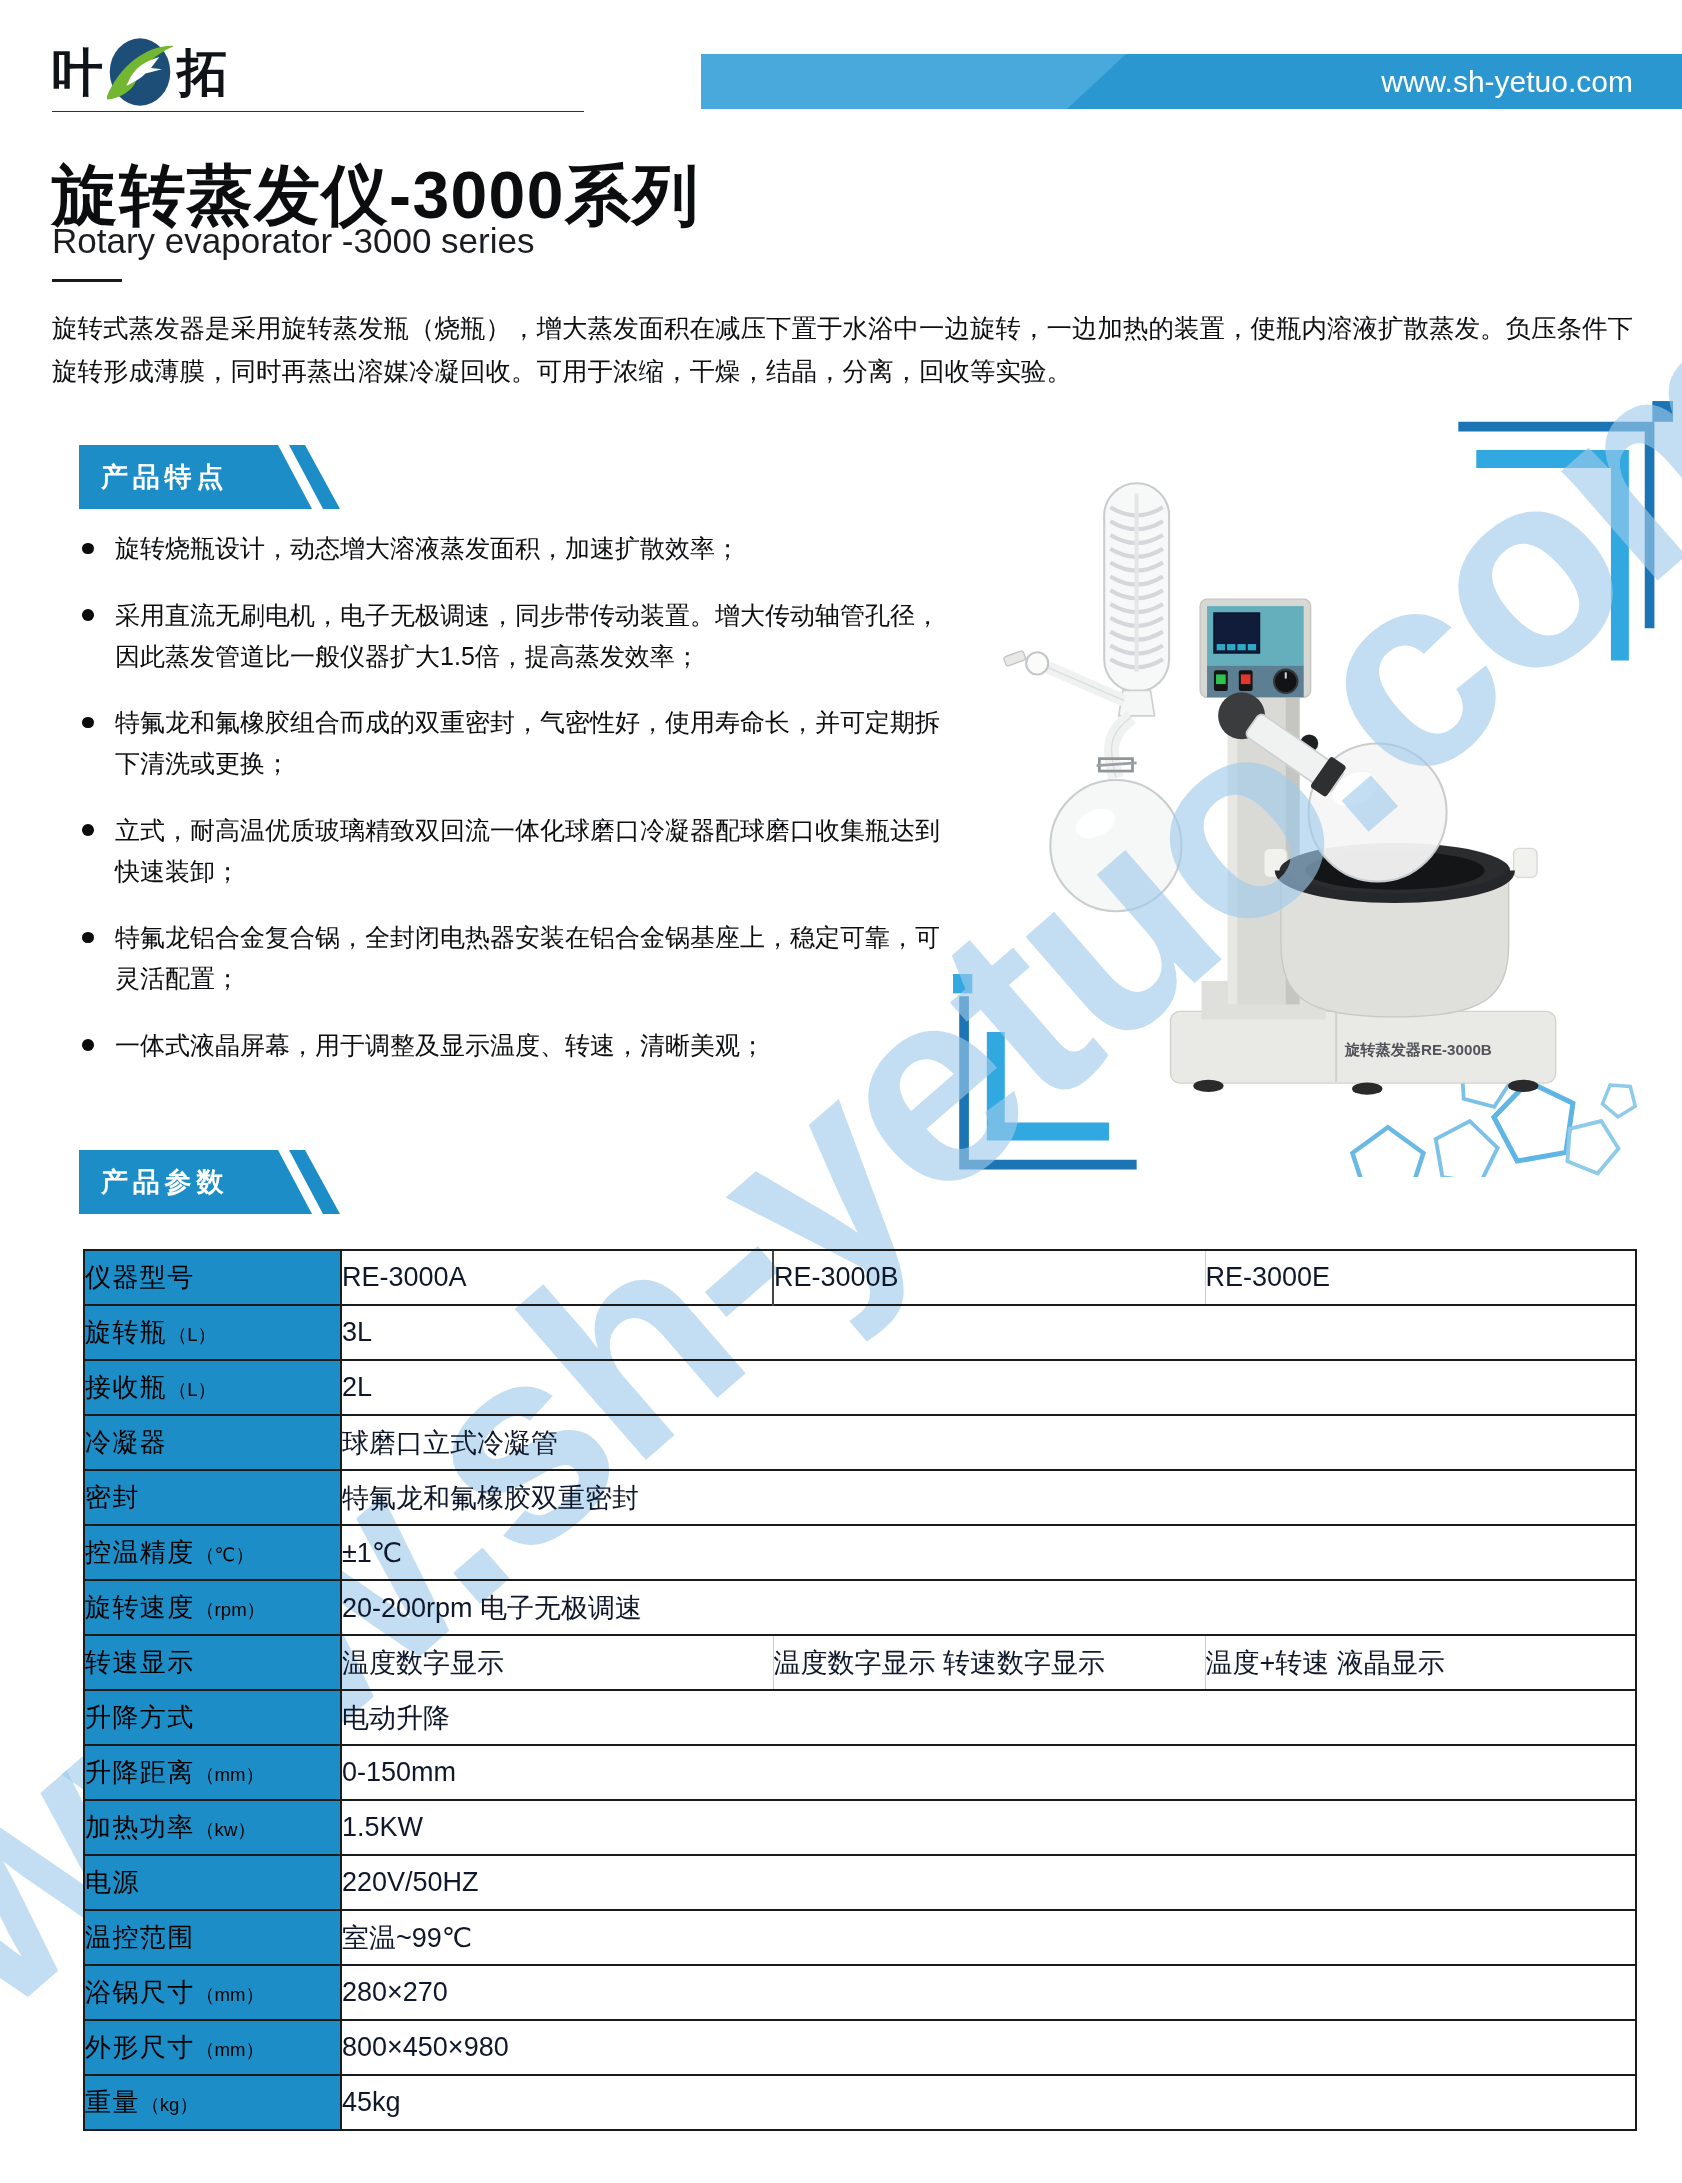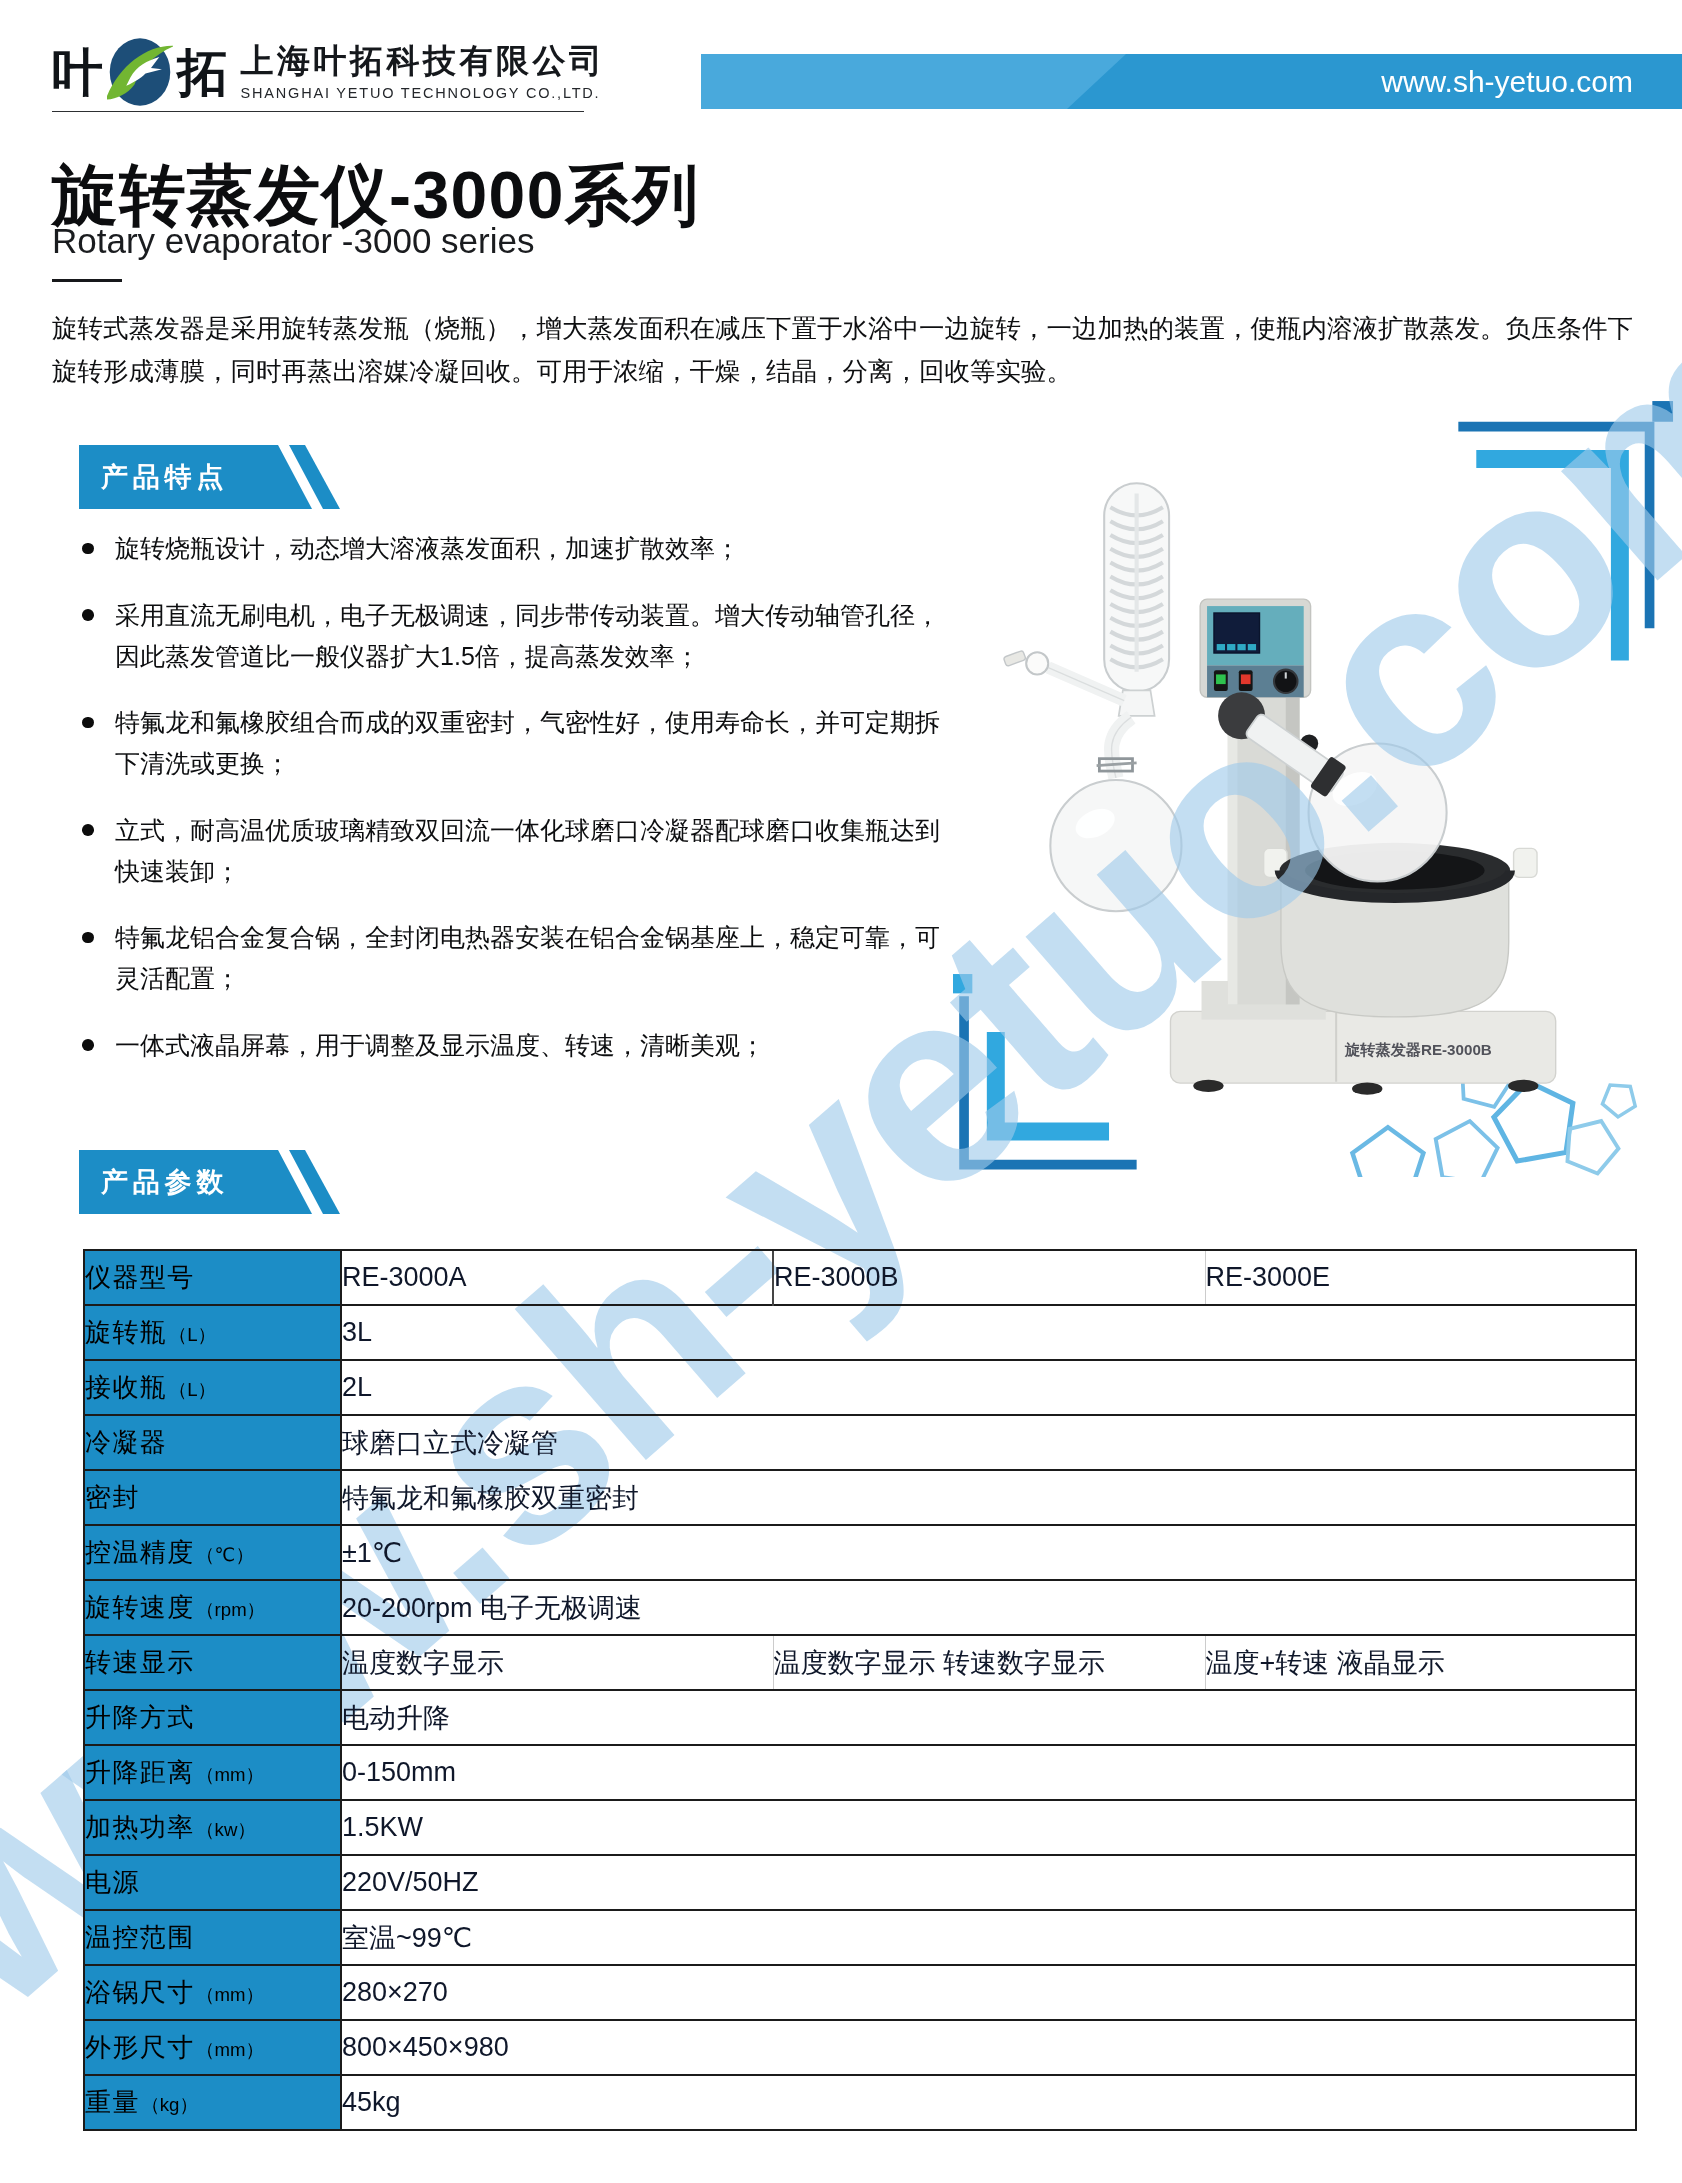--- a/index.html
+++ b/index.html
@@ -172,24 +172,20 @@
   <div class="watermark">www.sh-yetuo.com</div>
 
   <div class="logo-row">
     <span class="logo-char">叶</span>
     <svg class="logo-emblem" viewBox="0 0 96 104">
       <ellipse cx="48" cy="52" rx="44" ry="49" fill="#1d4e78"></ellipse>
       <path d="M-2,92 C16,44 58,12 98,14 C70,26 48,46 40,70 C30,84 12,92 -2,92 Z" fill="#72b632"></path>
       <path d="M34,60 C44,42 58,36 76,30 L64,46 L80,48 L56,54 C48,62 40,66 28,72 Z" fill="#ffffff"></path>
     </svg>
     <span class="logo-char">拓</span>
-    <span class="company-block">
-      <span class="company-cn">上海叶拓科技有限公司</span>
-      <span class="company-en">SHANGHAI YETUO TECHNOLOGY CO.,LTD.</span>
-    </span>
   </div>
   <div class="header-rule"></div>
 
   <div class="banner">
     <div class="dark"></div>
     <div class="url">www.sh-yetuo.com</div>
   </div>
 
   <div class="page-title">旋转蒸发仪-3000系列</div>
   <div class="page-subtitle">Rotary evaporator -3000 series</div>

